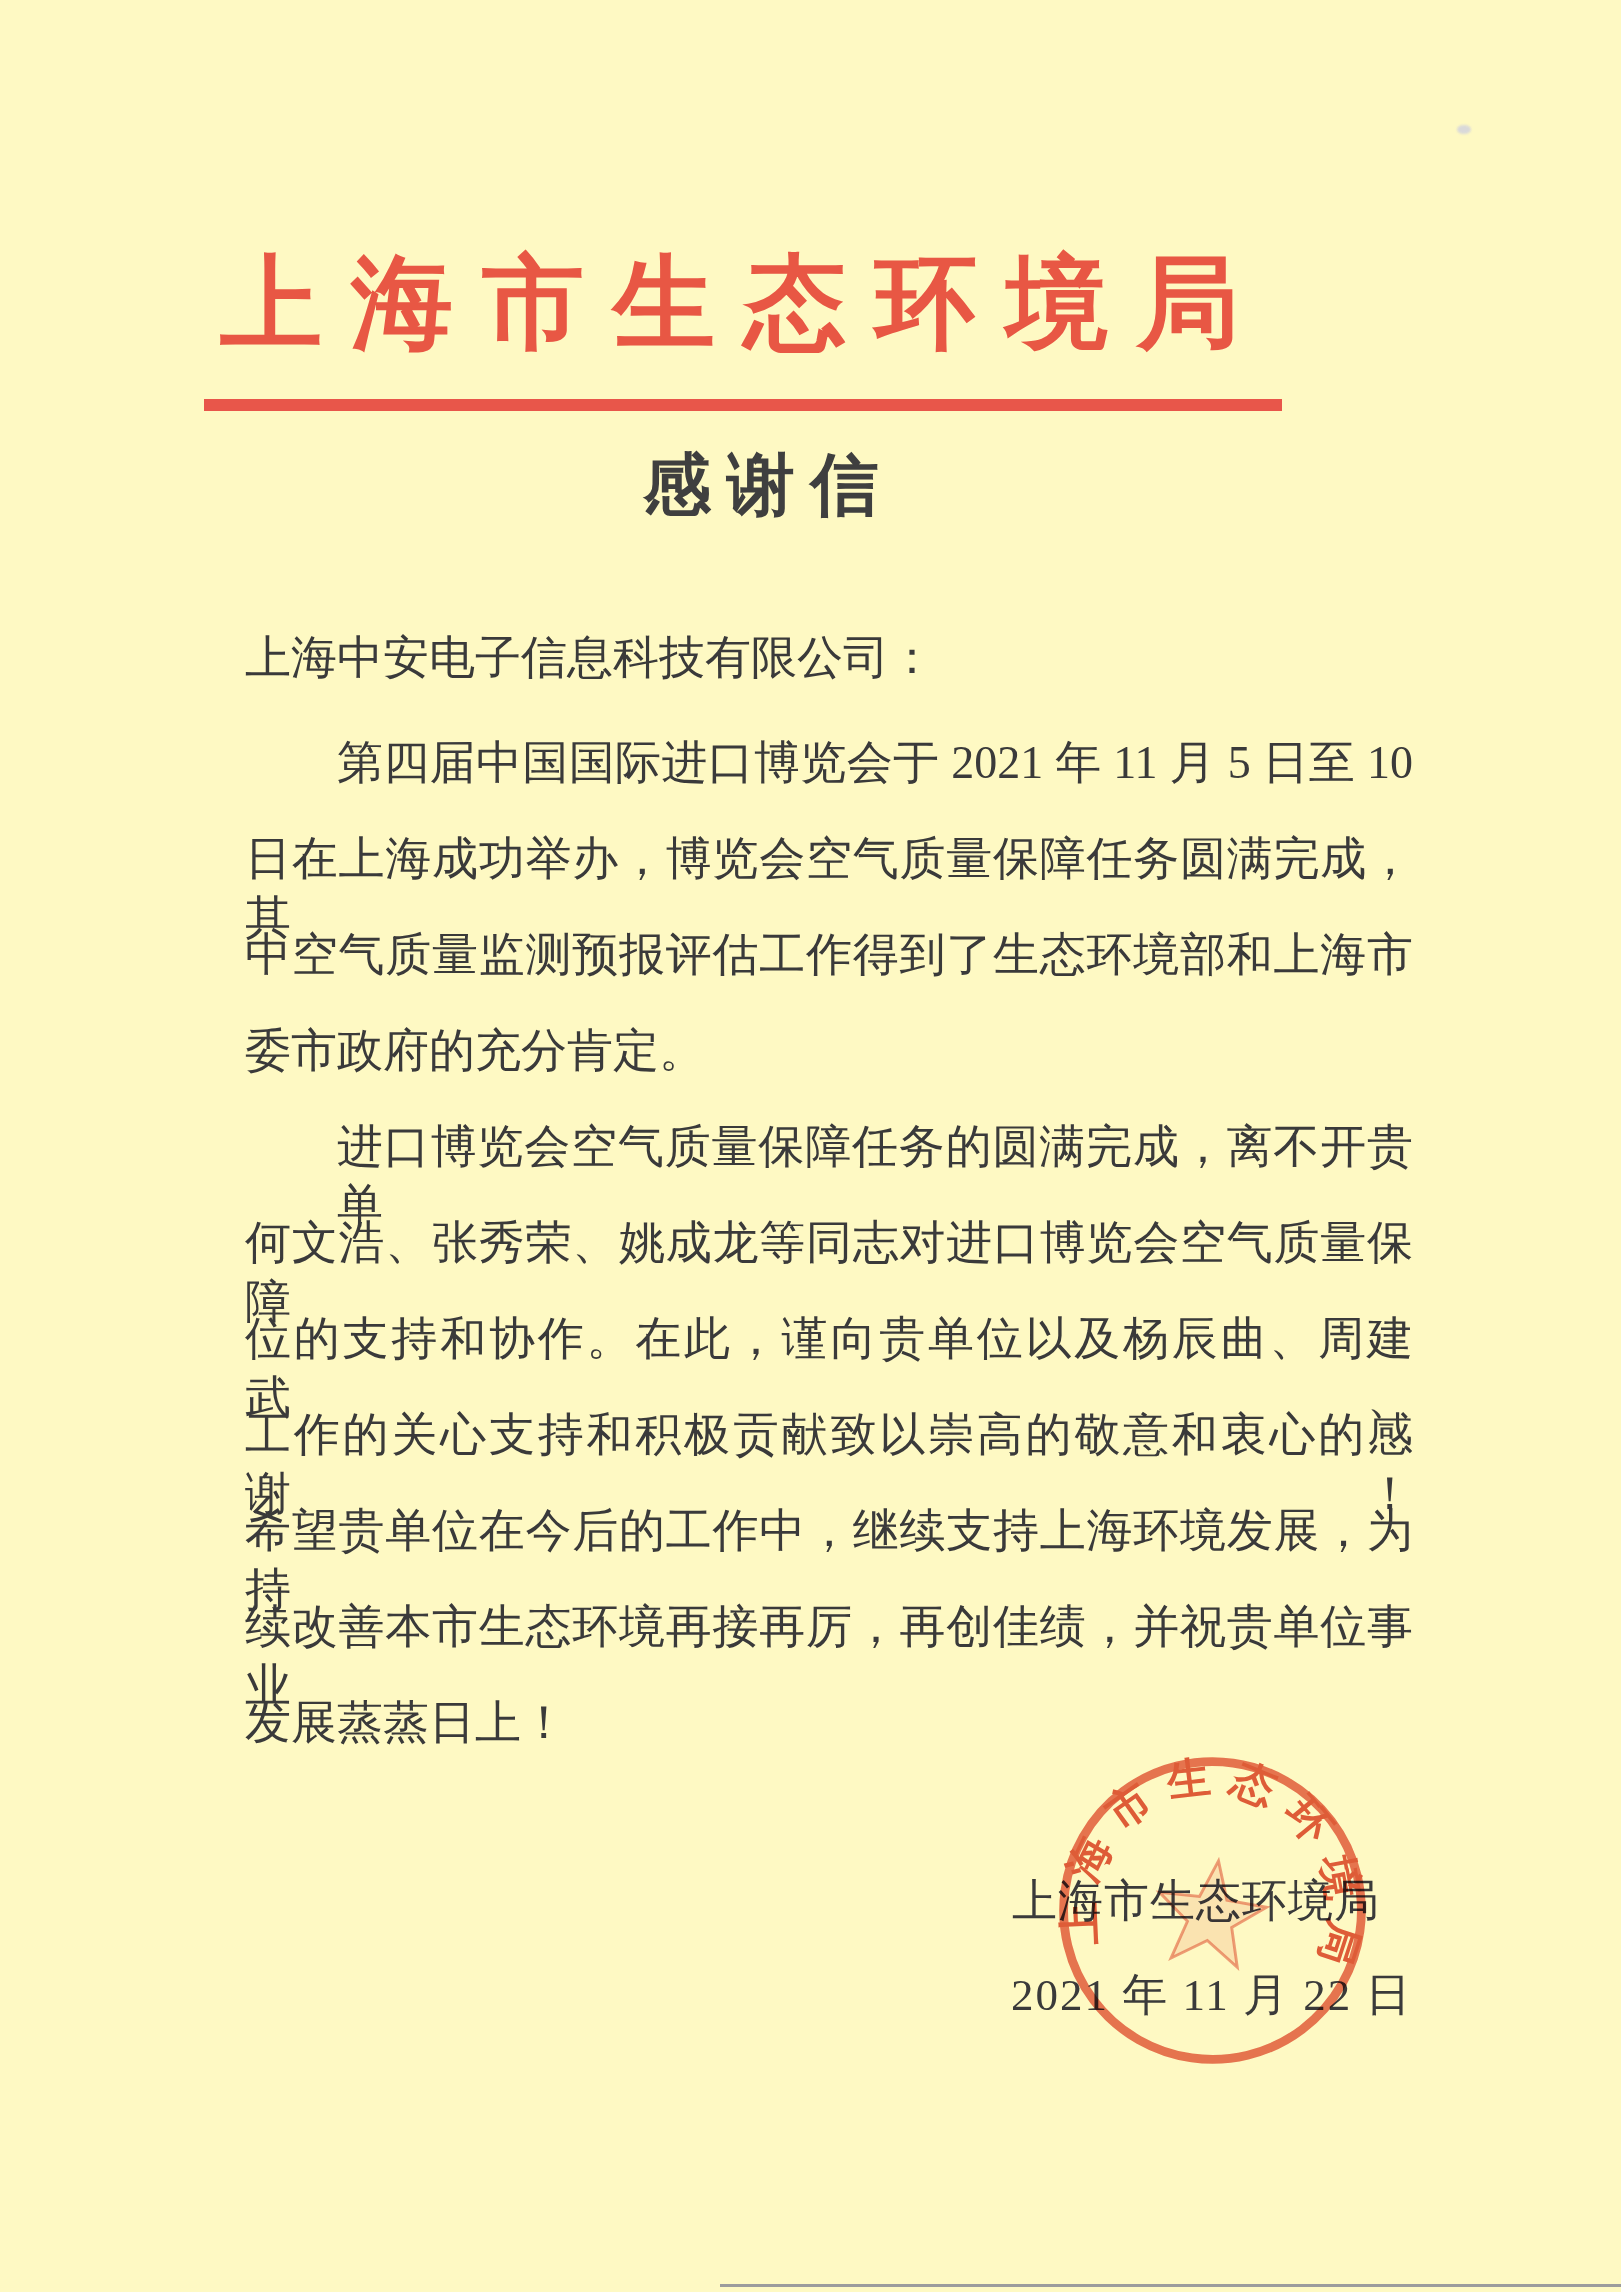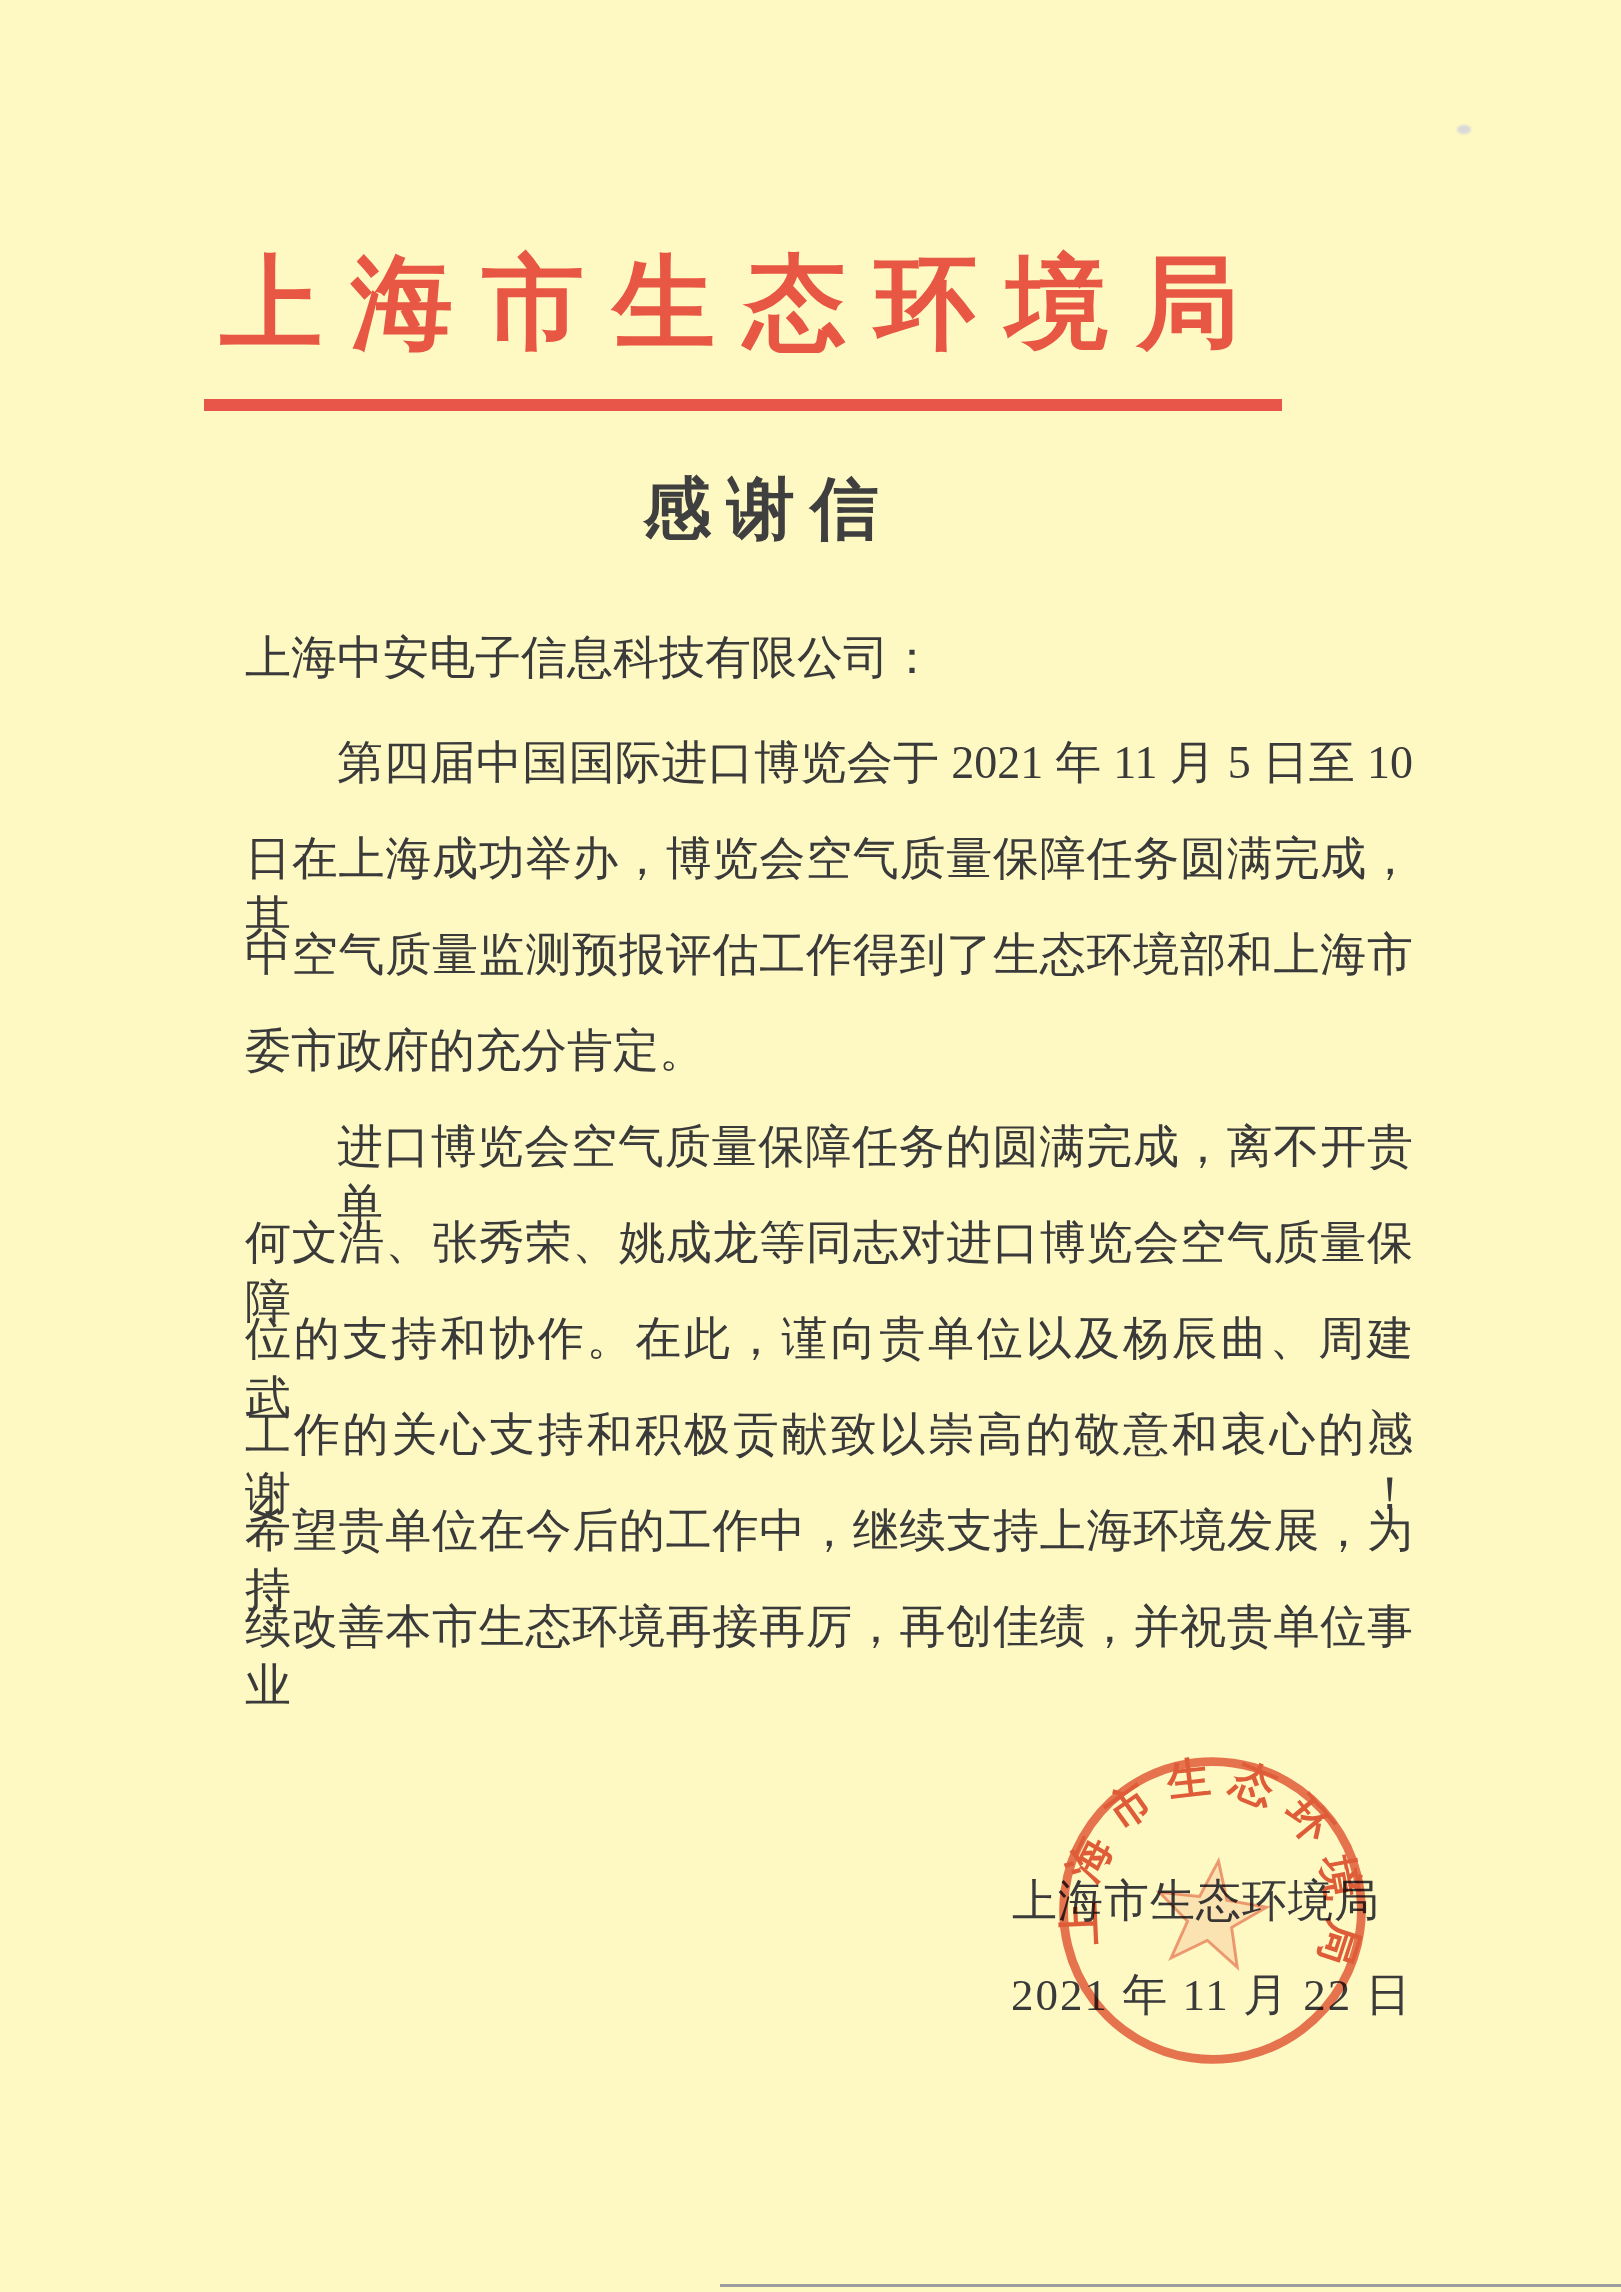--- a/index.html
+++ b/index.html
@@ -26,21 +26,21 @@
   .letterhead-rule {
     position:absolute;
     left:204px; top:399px;
     width:1078px; height:11.8px;
     background:#e8564a;
   }
 
   
   .doc-title {
     position:absolute;
-    left:643px; top:470px;
+    left:643px; top:446px;
     font-size:68px;
     line-height:78px;
     font-weight:600;
     letter-spacing:15.7px;
     color:#3f3f3f;
     white-space:nowrap;
   }
 
   
   .salutation {
@@ -144,20 +144,21 @@
     <div class="body-line full indent">第四届中国国际进口博览会于 2021 年 11 月 5 日至 10</div>
     <div class="body-line full">日在上海成功举办，博览会空气质量保障任务圆满完成，其</div>
     <div class="body-line full">中空气质量监测预报评估工作得到了生态环境部和上海市</div>
     <div class="body-line short">委市政府的充分肯定。</div>
     <div class="body-line full indent">进口博览会空气质量保障任务的圆满完成，离不开贵单</div>
     <div class="body-line full">何文浩、张秀荣、姚成龙等同志对进口博览会空气质量保障</div>
     <div class="body-line full">位的支持和协作。在此，谨向贵单位以及杨辰曲、周建武、</div>
     <div class="body-line full">工作的关心支持和积极贡献致以崇高的敬意和衷心的感谢！</div>
     <div class="body-line full">希望贵单位在今后的工作中，继续支持上海环境发展，为持</div>
     <div class="body-line full">续改善本市生态环境再接再厉，再创佳绩，并祝贵单位事业</div>
+    <div class="body-line short">发展蒸蒸日上！</div>
   </div>
 
   <div class="signature-org">上海市生态环境局</div>
   <div class="signature-date">2021 年 11 月 22 日</div>
 
   <svg class="seal" viewBox="0 0 342 342">
     <defs>
       <path id="seal-arc" d="M 61.2 220.7 A 120 120 0 1 1 278.8 220.7" fill="none"></path>
     </defs>
     <circle cx="171" cy="171" r="152" fill="none" stroke="rgba(221,75,51,0.82)" stroke-width="9"></circle>

